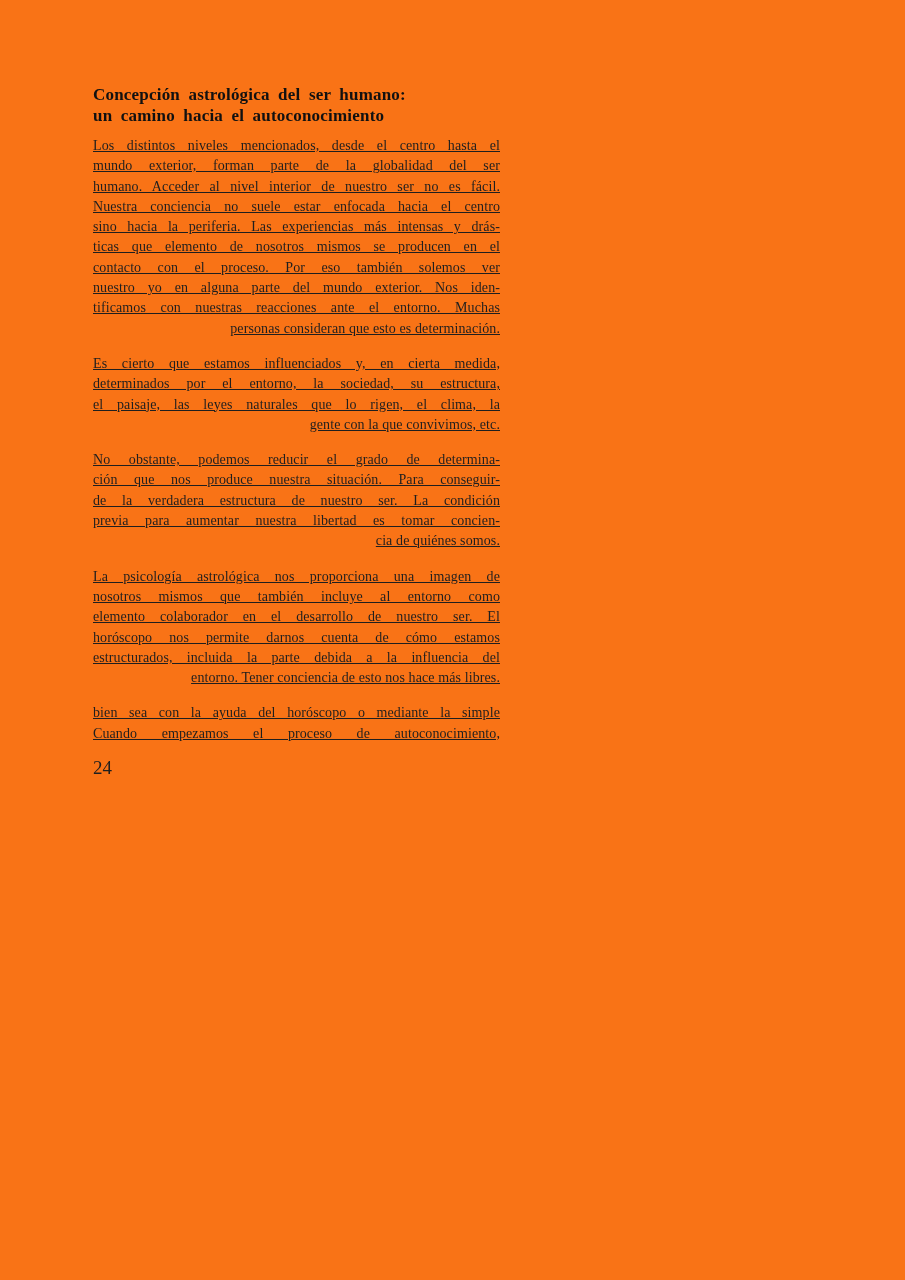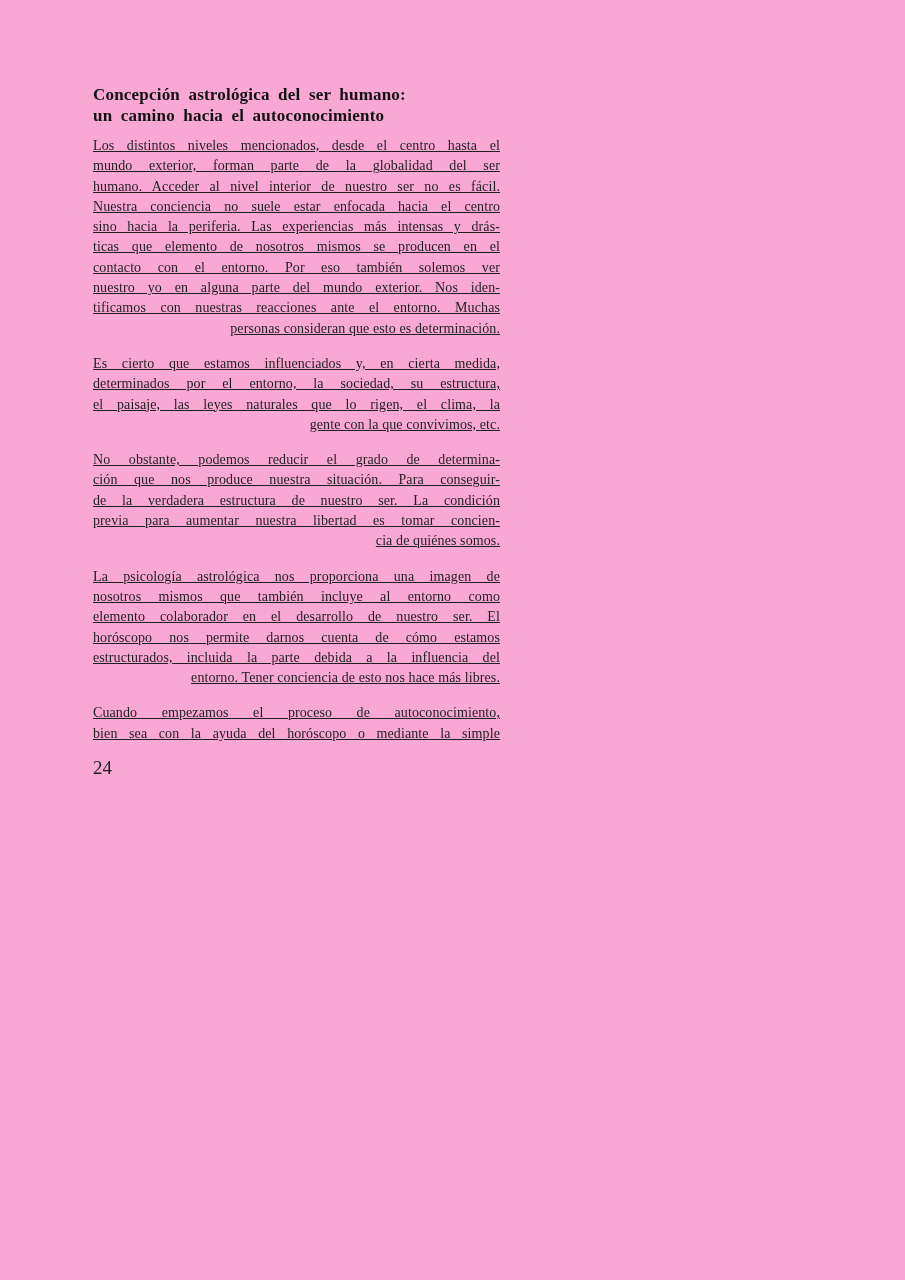--- a/index.html
+++ b/index.html
@@ -4,21 +4,21 @@
 <style>
   html, body {
     margin: 0;
     padding: 0;
     background: #ffffff;
   }
   .page {
     position: relative;
     width: 905px;
     height: 1280px;
-    background: #f9a8d4;
+    background: #f97316;
     overflow: hidden;
     font-family: "Liberation Serif", "DejaVu Serif", serif;
   }
   .text-block {
     position: absolute;
     left: 93px;
     top: 84px;
     width: 407px;
   }
   .title {
@@ -87,21 +87,21 @@
       <span class="title-line">un camino hacia el autoconocimiento</span>
     </h1>
 
     <div class="para first">
         <div class="line">Los distintos niveles mencionados, desde el centro hasta el</div>
         <div class="line">mundo exterior, forman parte de la globalidad del ser</div>
         <div class="line">humano. Acceder al nivel interior de nuestro ser no es fácil.</div>
         <div class="line">Nuestra conciencia no suele estar enfocada hacia el centro</div>
         <div class="line">sino hacia la periferia. Las experiencias más intensas y drás-</div>
         <div class="line">ticas que elemento de nosotros mismos se producen en el</div>
-        <div class="line">contacto con el entorno. Por eso también solemos ver</div>
+        <div class="line">contacto con el proceso. Por eso también solemos ver</div>
         <div class="line">nuestro yo en alguna parte del mundo exterior. Nos iden-</div>
         <div class="line">tificamos con nuestras reacciones ante el entorno. Muchas</div>
         <div class="line line-last">personas consideran que esto es determinación.</div>
       </div>
 
     <div class="para">
         <div class="line">Es cierto que estamos influenciados y, en cierta medida,</div>
         <div class="line">determinados por el entorno, la sociedad, su estructura,</div>
         <div class="line">el paisaje, las leyes naturales que lo rigen, el clima, la</div>
         <div class="line line-last">gente con la que convivimos, etc.</div>
@@ -118,20 +118,20 @@
     <div class="para">
         <div class="line">La psicología astrológica nos proporciona una imagen de</div>
         <div class="line">nosotros mismos que también incluye al entorno como</div>
         <div class="line">elemento colaborador en el desarrollo de nuestro ser. El</div>
         <div class="line">horóscopo nos permite darnos cuenta de cómo estamos</div>
         <div class="line">estructurados, incluida la parte debida a la influencia del</div>
         <div class="line line-last">entorno. Tener conciencia de esto nos hace más libres.</div>
       </div>
 
     <div class="para justify-last">
+        <div class="line line-last">bien sea con la ayuda del horóscopo o mediante la simple</div>
         <div class="line">Cuando empezamos el proceso de autoconocimiento,</div>
-        <div class="line line-last">bien sea con la ayuda del horóscopo o mediante la simple</div>
       </div>
 
     <div class="page-number">24</div>
 
   </div>
 </div>
 
 </body></html>

